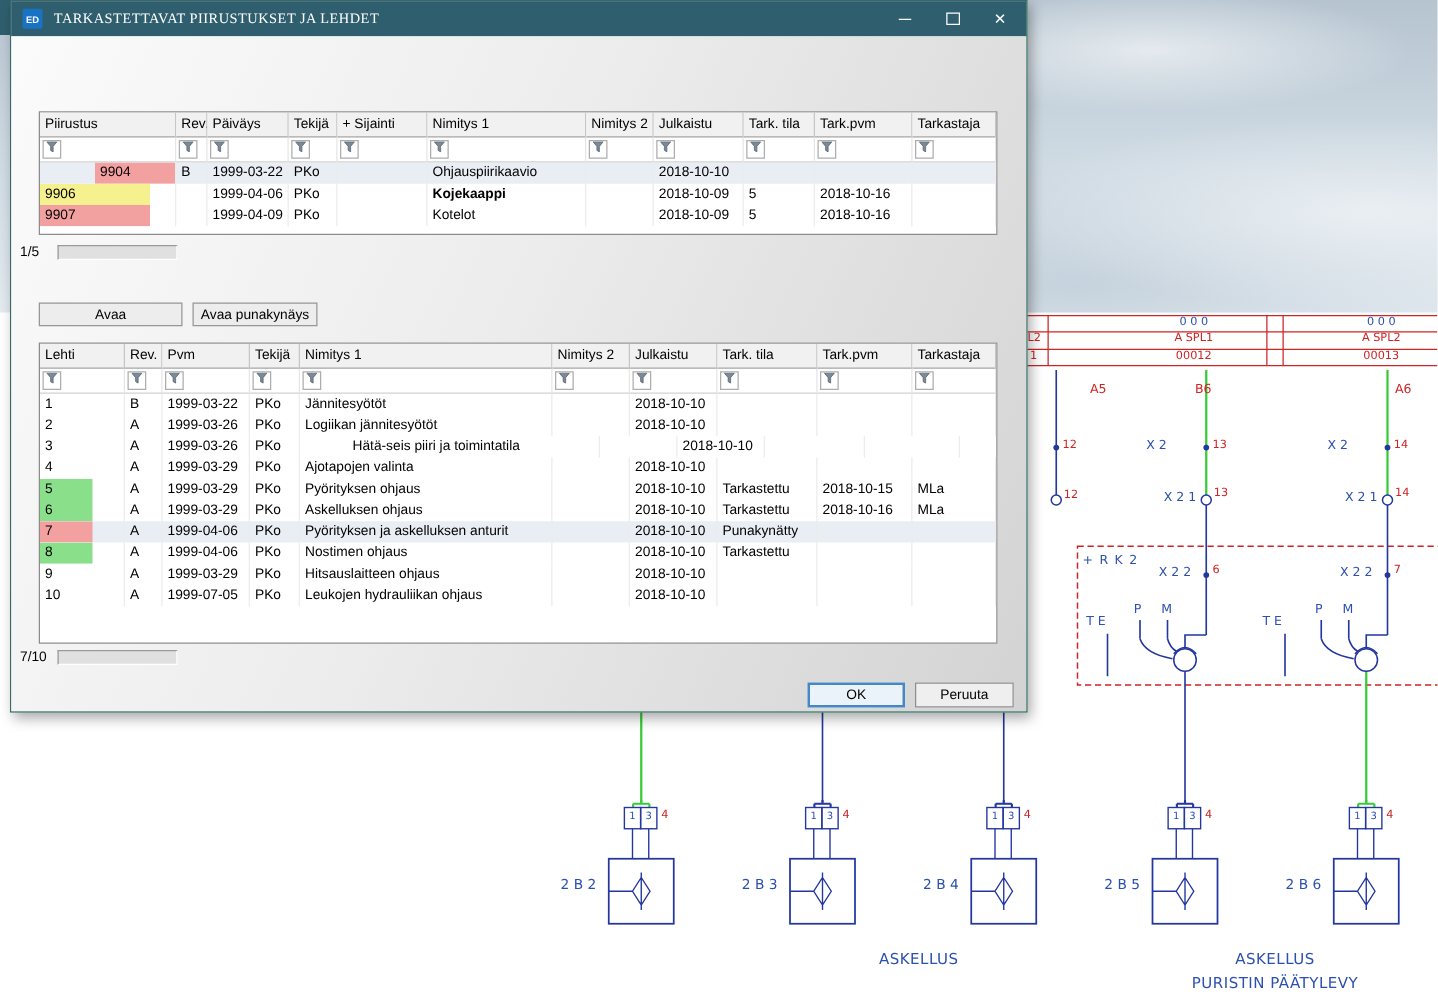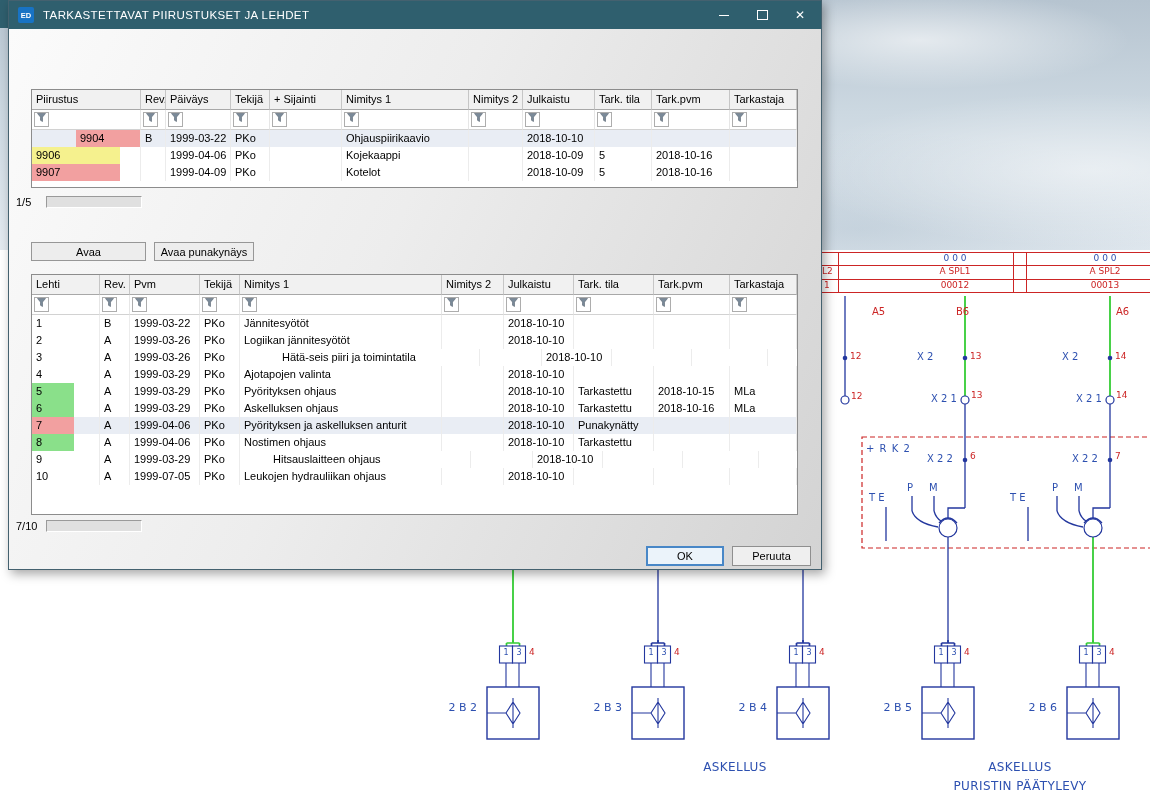--- a/index.html
+++ b/index.html
@@ -37,21 +37,21 @@
   .pinout{position:absolute;left:106px;top:7px;font:9px "DejaVu Sans",sans-serif;color:var(--sch-red);}
   .stag{position:absolute;left:0;top:61px;width:54px;text-align:right;font:11px "DejaVu Sans",sans-serif;color:var(--sch-blue);}
 
   
   .dialog{position:absolute;left:8px;top:0;width:814px;height:570px;background:#86efac;
     border:1px solid #44616f;box-shadow:3px 4px 10px rgba(0,0,0,.35);box-sizing:border-box;}
   .titlebar{position:absolute;left:0;top:0;right:0;height:28px;background:var(--titlebar);
     display:flex;align-items:center;}
   .appicon{width:16px;height:16px;margin-left:9px;background:var(--app-icon);color:#fff;
     font-size:7.5px;font-weight:bold;display:flex;align-items:center;justify-content:center;border-radius:2px;}
-  .title{color:#fff;font-size:11.5px;letter-spacing:.4px;margin-left:9px;flex:1;white-space:nowrap;}
+  .title{color:#fff;font-size:11.5px;letter-spacing:.4px;margin-left:9px;flex:1;white-space:nowrap;font-family:Liberation Serif, serif;}
   .wbtns{display:flex;height:28px;margin-right:2px;}
   .wbtn{width:38px;height:28px;display:flex;align-items:center;justify-content:center;}
   .glyph-min{width:10px;height:1px;background:#fff;display:inline-block;}
   .glyph-max{width:9px;height:8px;border:1px solid #fff;display:inline-block;}
   .glyph-close{color:#fff;font-size:12px;line-height:12px;}
   .dbody{position:absolute;left:0;top:28px;right:0;bottom:0;
     background:linear-gradient(115deg,#fbfbfb 0%,#ededed 45%,#d3d3d3 100%);}
 
   .grid{position:absolute;background:#fff;border:1px solid #8c8c8c;box-sizing:border-box;overflow:hidden;}
   .t1{left:22px;top:60px;width:767px;height:99px;}
@@ -314,21 +314,21 @@
             <div class="tc" style="width: 67px;"></div>
           </div>
           <div class="trow tdata">
             <div class="tc has-marker" style="width: 109px;">
               <span class="marker" style="width: 88px; background: var(--marker-yellow);">9906</span>
             </div>
             <div class="tc" style="width: 25px;"></div>
             <div class="tc" style="width: 65px;">1999-04-06</div>
             <div class="tc" style="width: 39px;">PKo</div>
             <div class="tc" style="width: 72px;"></div>
-            <div class="tc" style="width: 127px;">Kojekaappi</div>
+            <div class="tc" style="width: 127px; font-weight: bold;">Kojekaappi</div>
             <div class="tc" style="width: 54px;"></div>
             <div class="tc" style="width: 72px;">2018-10-09</div>
             <div class="tc" style="width: 57px;">5</div>
             <div class="tc" style="width: 78px;">2018-10-16</div>
             <div class="tc" style="width: 67px;"></div>
           </div>
           <div class="trow tdata">
             <div class="tc has-marker" style="width: 109px;">
               <span class="marker" style="width: 88px; background: var(--marker-red);">9907</span>
             </div>
@@ -497,21 +497,21 @@
             <div class="tc" style="width: 70px;">2018-10-10</div>
             <div class="tc" style="width: 80px;">Tarkastettu</div>
             <div class="tc" style="width: 76px;"></div>
             <div class="tc" style="width: 67px;"></div>
           </div>
           <div class="trow tdata">
             <div class="tc" style="width: 68px;">9</div>
             <div class="tc" style="width: 30px;">A</div>
             <div class="tc" style="width: 70px;">1999-03-29</div>
             <div class="tc" style="width: 40px;">PKo</div>
-            <div class="tc" style="width: 202px; margin-left: 29px;">Hitsauslaitteen ohjaus</div>
+            <div class="tc" style="width: 202px;">Hitsauslaitteen ohjaus</div>
             <div class="tc" style="width: 62px;"></div>
             <div class="tc" style="width: 70px;">2018-10-10</div>
             <div class="tc" style="width: 80px;"></div>
             <div class="tc" style="width: 76px;"></div>
             <div class="tc" style="width: 67px;"></div>
           </div>
           <div class="trow tdata">
             <div class="tc" style="width: 68px;">10</div>
             <div class="tc" style="width: 30px;">A</div>
             <div class="tc" style="width: 70px;">1999-07-05</div>

